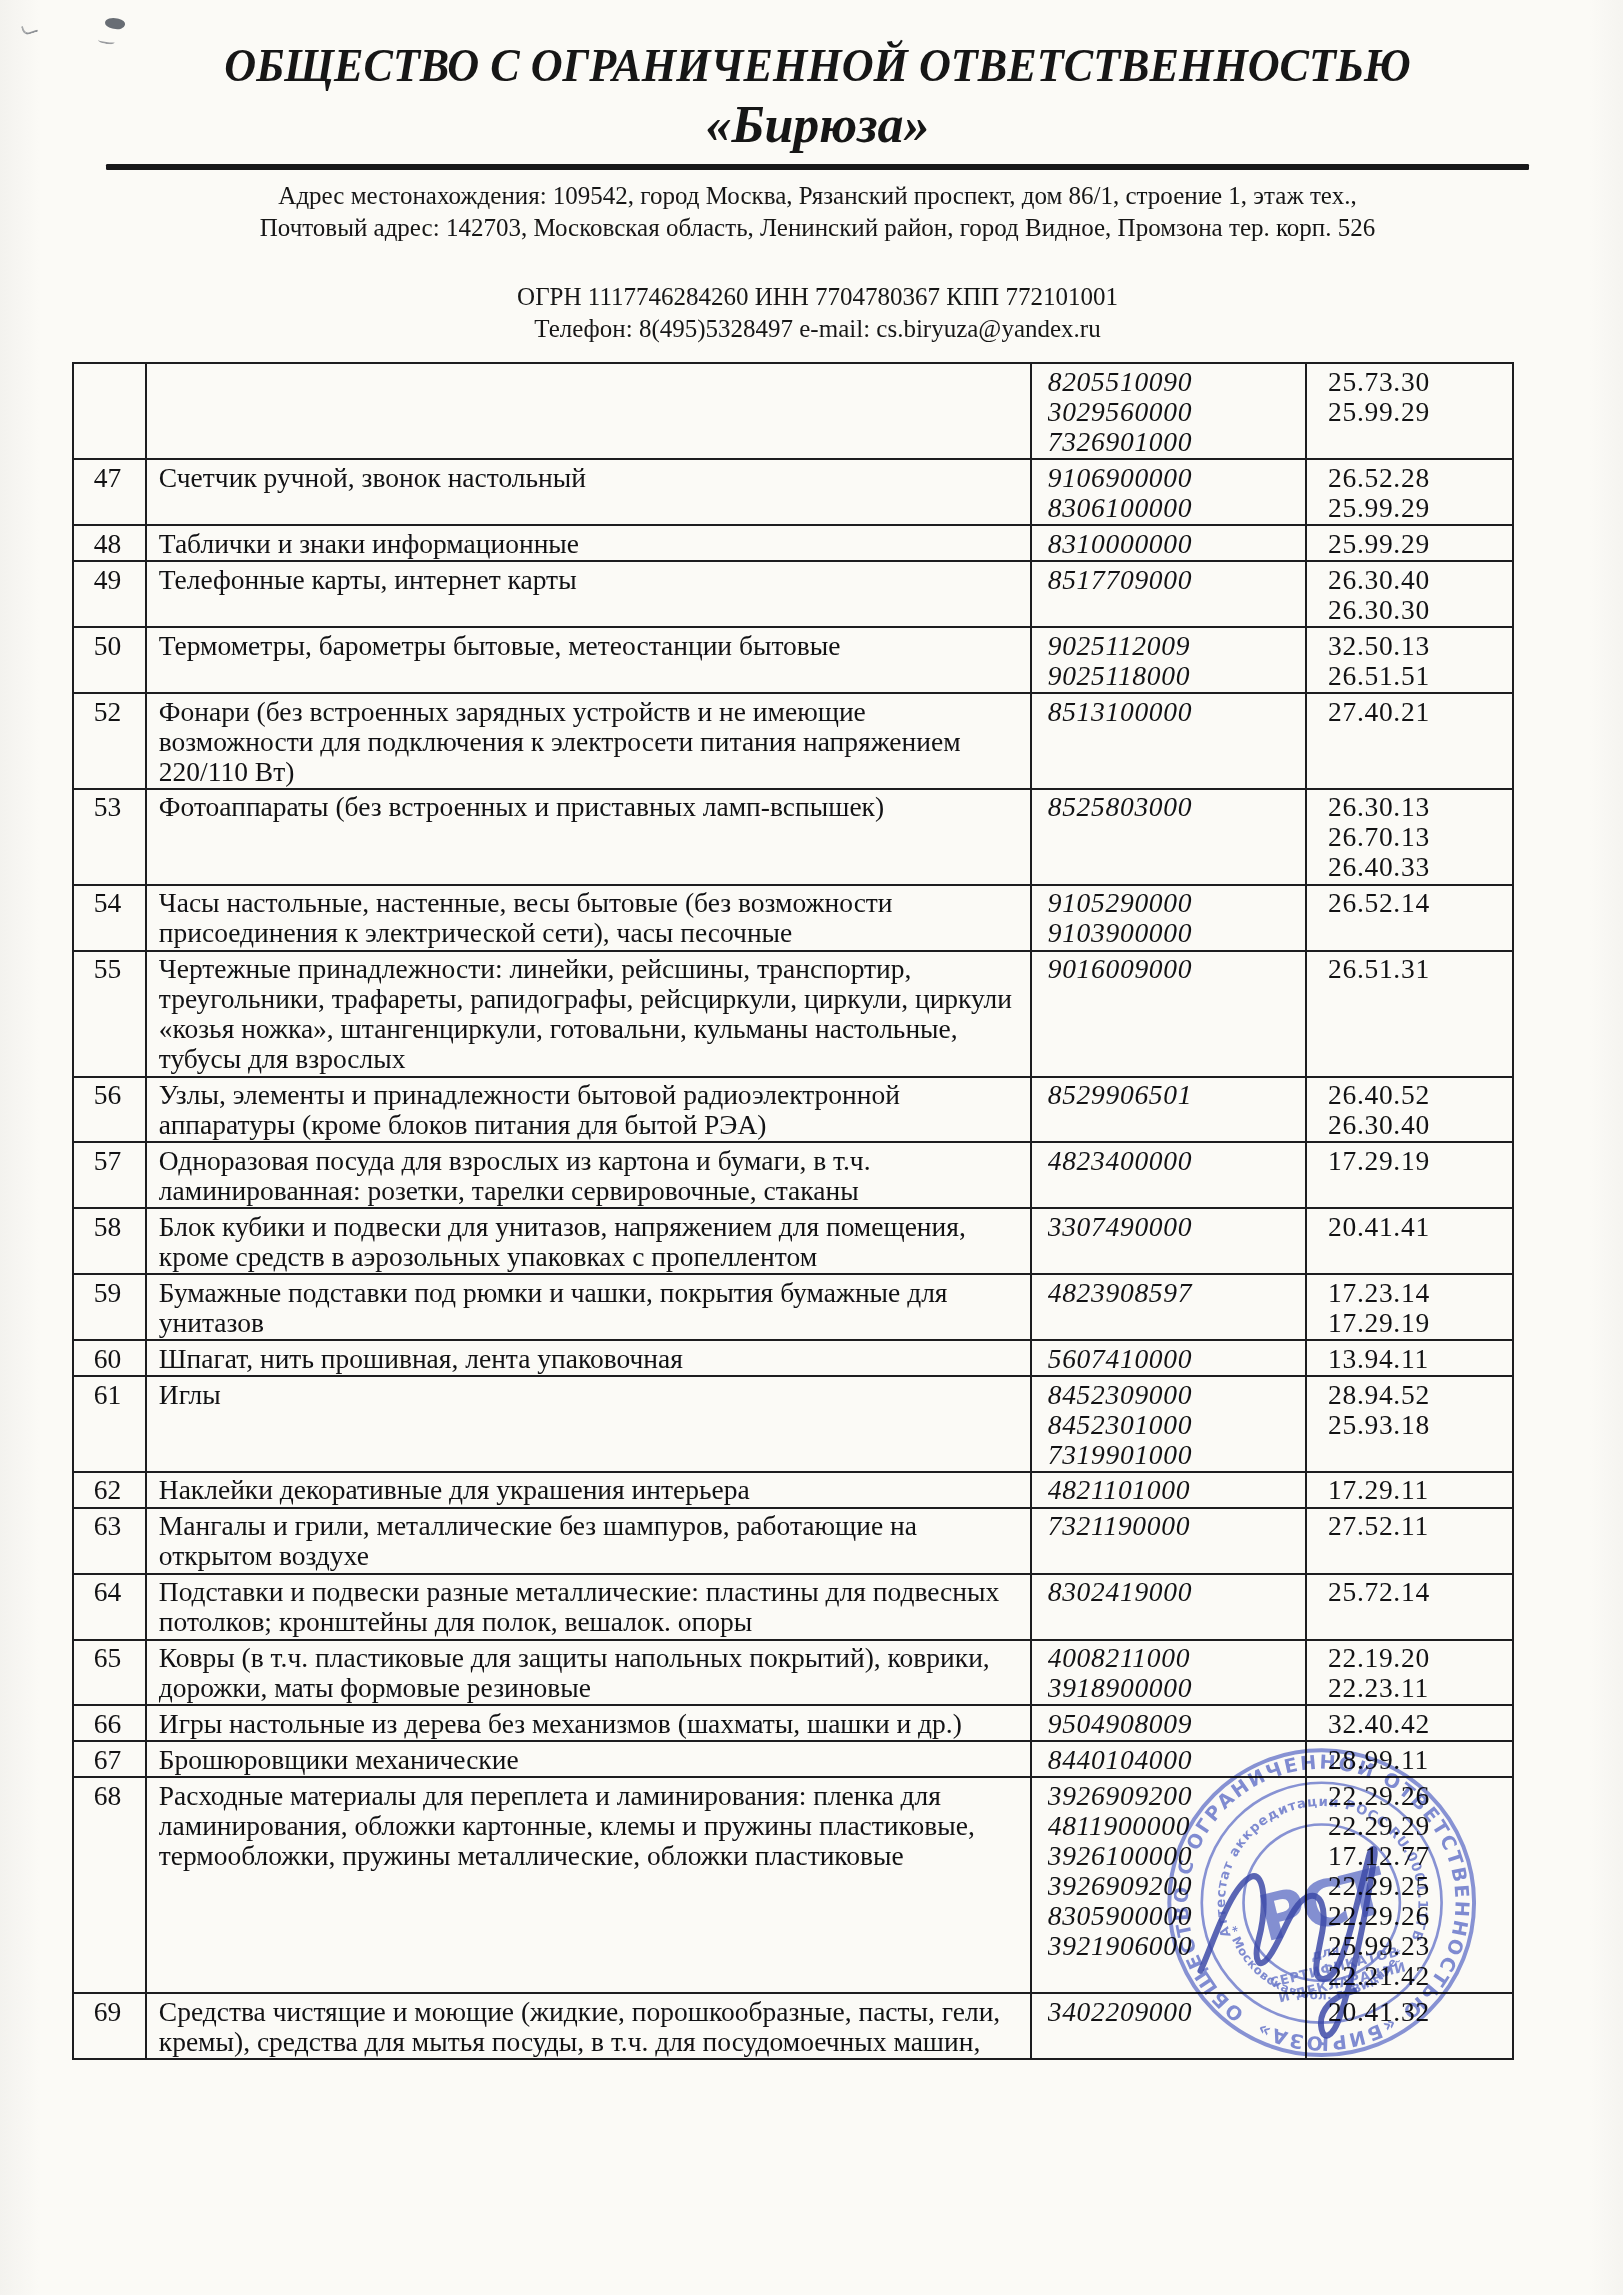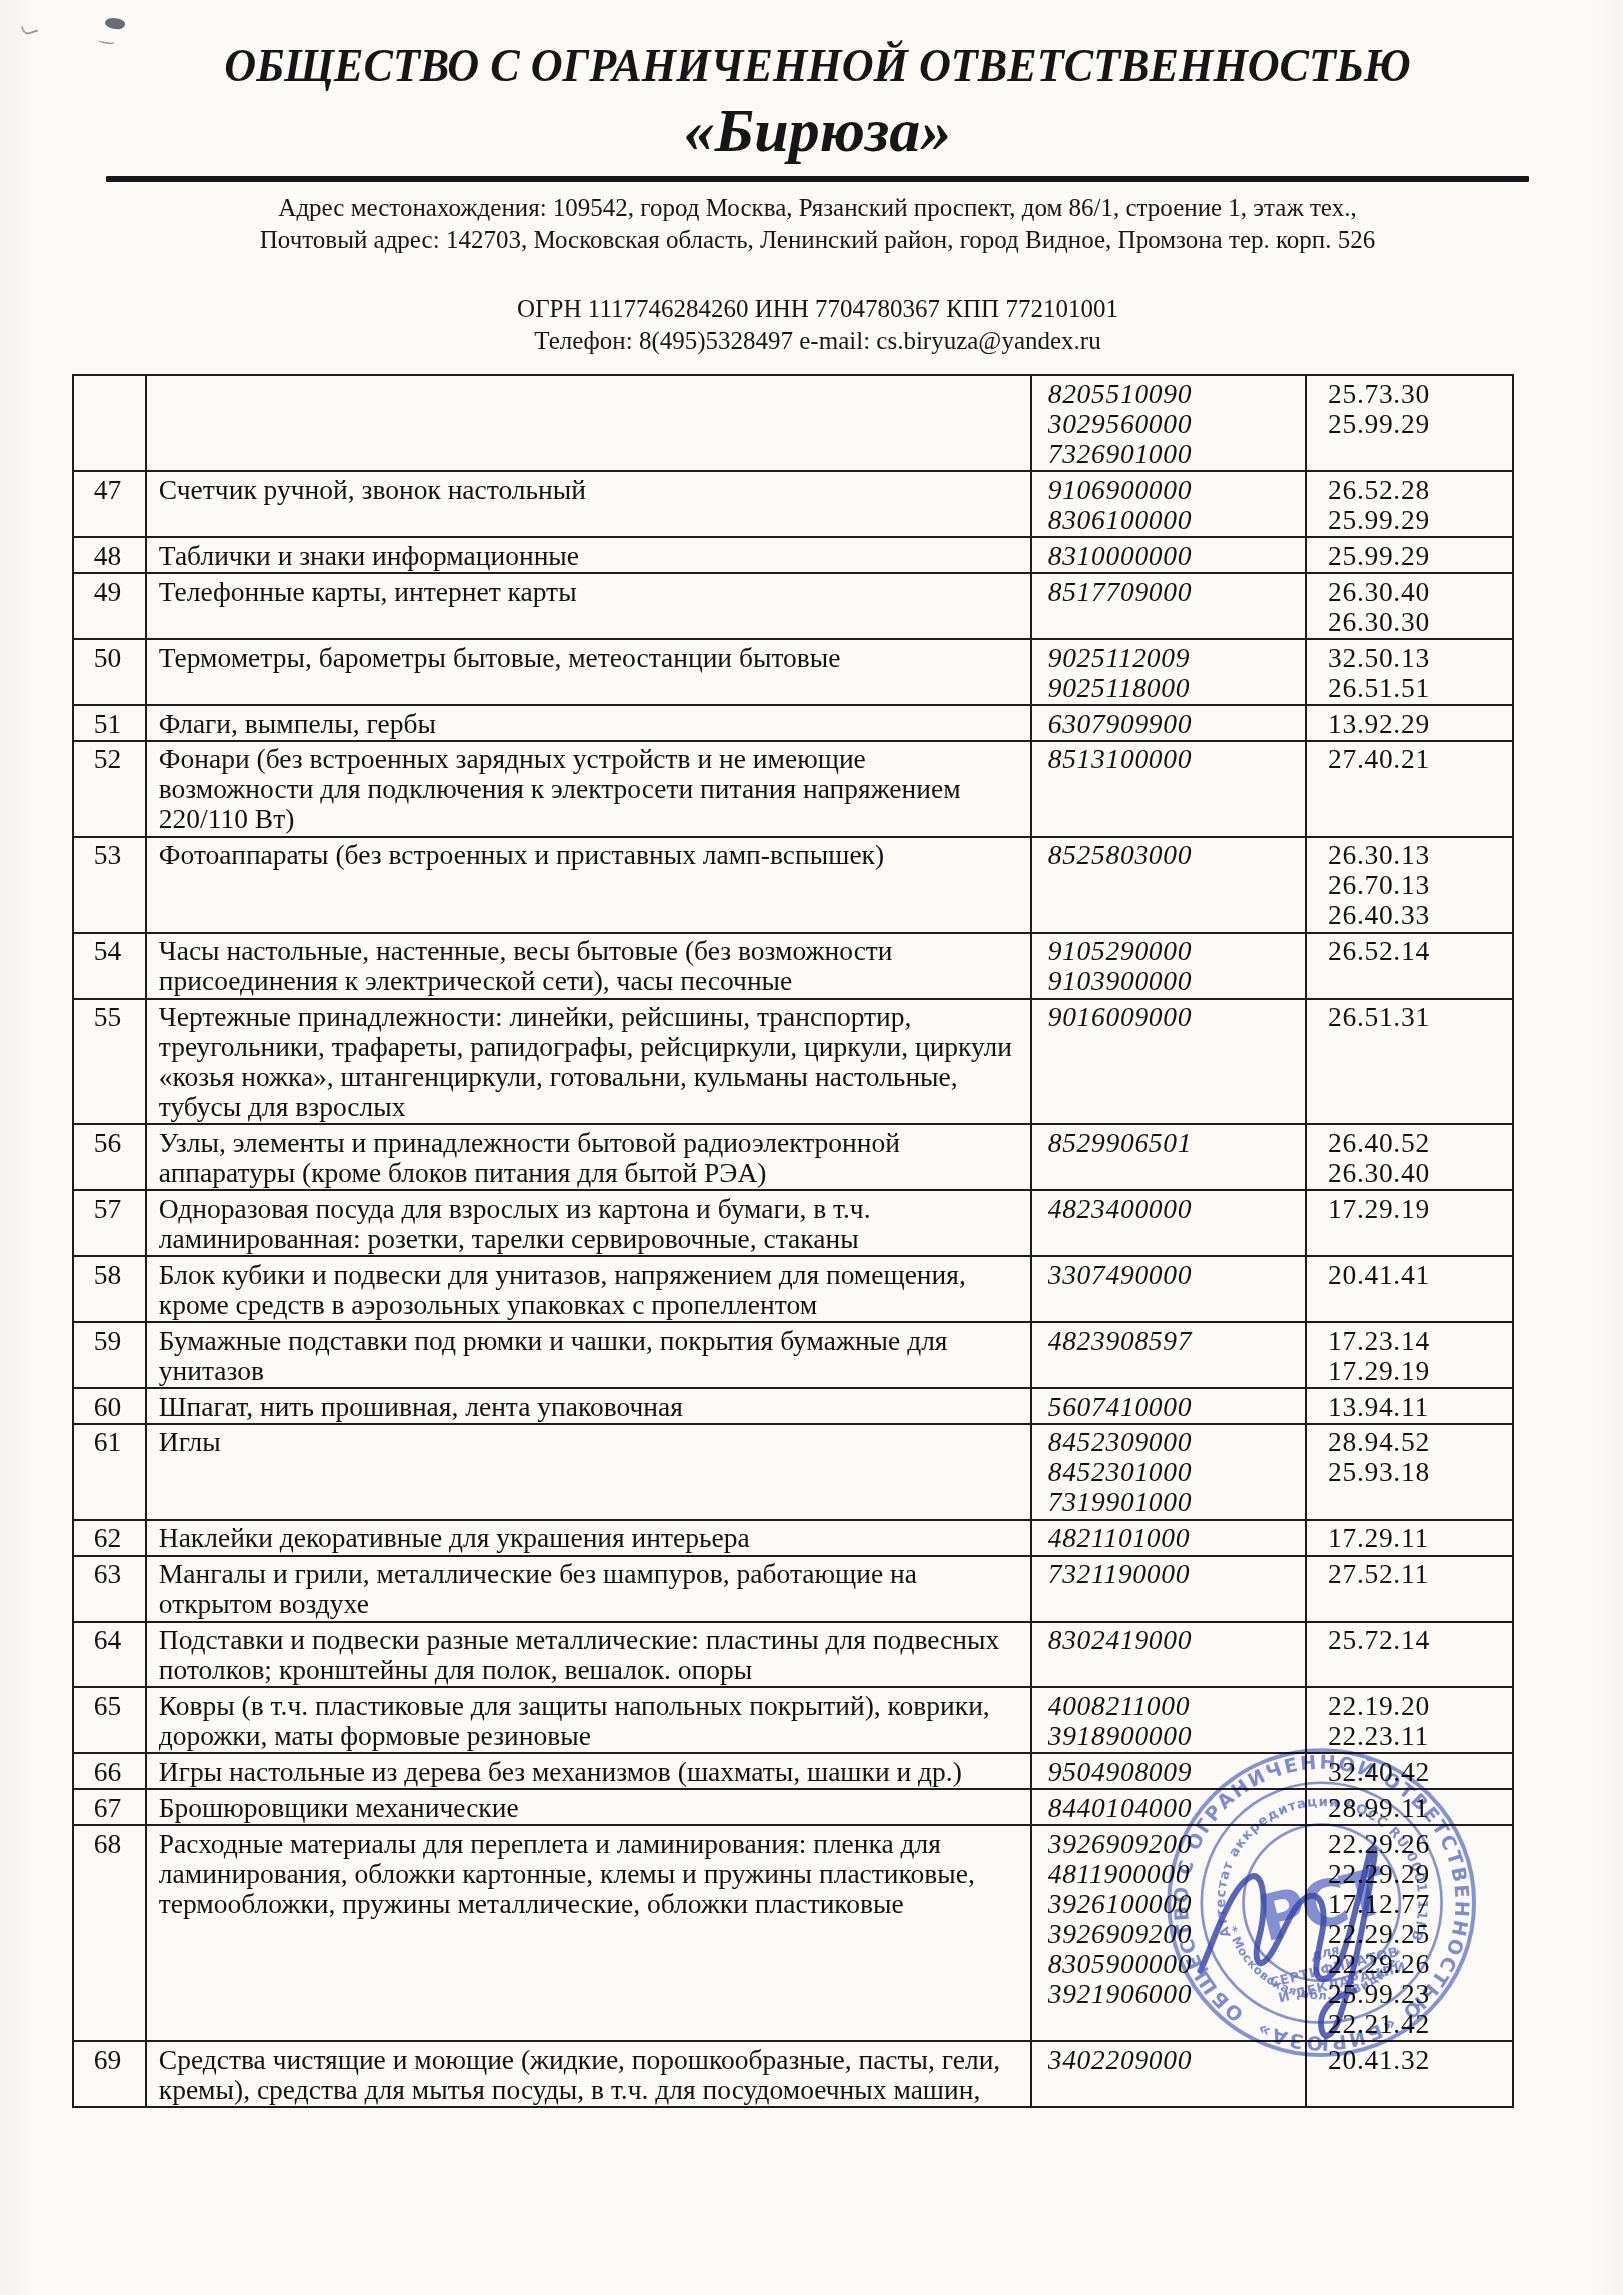--- a/index.html
+++ b/index.html
@@ -18,21 +18,21 @@
   .a1{left:22px;top:23.6px;width:13px;height:7.9px;border-bottom:2.6px solid #8f9296;border-left:2px solid #a6a8aa;border-radius:0 0 0 6.5px;transform:rotate(-18deg);}
   .a2{left:105px;top:18.3px;width:19.6px;height:11px;background:#686d74;border-radius:60% 40% 55% 45%;transform:rotate(12deg);}
   .a3{left:98px;top:38px;width:17px;height:3.9px;border-bottom:2px solid #9b9da0;transform:rotate(8deg);border-radius:50%;}
 
   header{display:block;padding-left:12px;}
   .title1{
     margin:39px auto 0;text-align:center;
     font-size:46px;font-weight:bold;font-style:italic;letter-spacing:0;
     transform:scaleX(.96);white-space:nowrap;
   }
-  .title2{text-align:center;font-size:62px;font-weight:bold;font-style:italic;margin-top:2.6px;}
+  .title2{text-align:center;font-size:52px;font-weight:bold;font-style:italic;margin-top:2.6px;}
   .rule{margin:10.5px auto 0;width:1423px;height:5.9px;background:#18181a;border-radius:1.3px;}
   .addr{text-align:center;font-size:25px;line-height:32px;white-space:nowrap;}
   .addr.first{margin-top:10.5px;}
   .addr.reg{margin-top:37px;}
 
   table.goods{
     margin:17px 0 0 72px;
     border-collapse:collapse;table-layout:fixed;width:1440px;
     background:transparent;
   }
@@ -141,32 +141,20 @@
           <td class="c-code">
             <div class="ln">9025112009</div>
             <div class="ln">9025118000</div>
           </td>
           <td class="c-class">
             <div class="ln">32.50.13</div>
             <div class="ln">26.51.51</div>
           </td>
         </tr>
         <tr>
-          <td class="c-num">51</td>
-          <td class="c-desc">
-            <div class="ln">Флаги, вымпелы, гербы</div>
-          </td>
-          <td class="c-code">
-            <div class="ln">6307909900</div>
-          </td>
-          <td class="c-class">
-            <div class="ln">13.92.29</div>
-          </td>
-        </tr>
-        <tr>
           <td class="c-num">52</td>
           <td class="c-desc">
             <div class="ln">Фонари (без встроенных зарядных устройств и не имеющие</div>
             <div class="ln">возможности для подключения к электросети питания напряжением</div>
             <div class="ln">220/110 Вт)</div>
           </td>
           <td class="c-code">
             <div class="ln">8513100000</div>
           </td>
           <td class="c-class">

